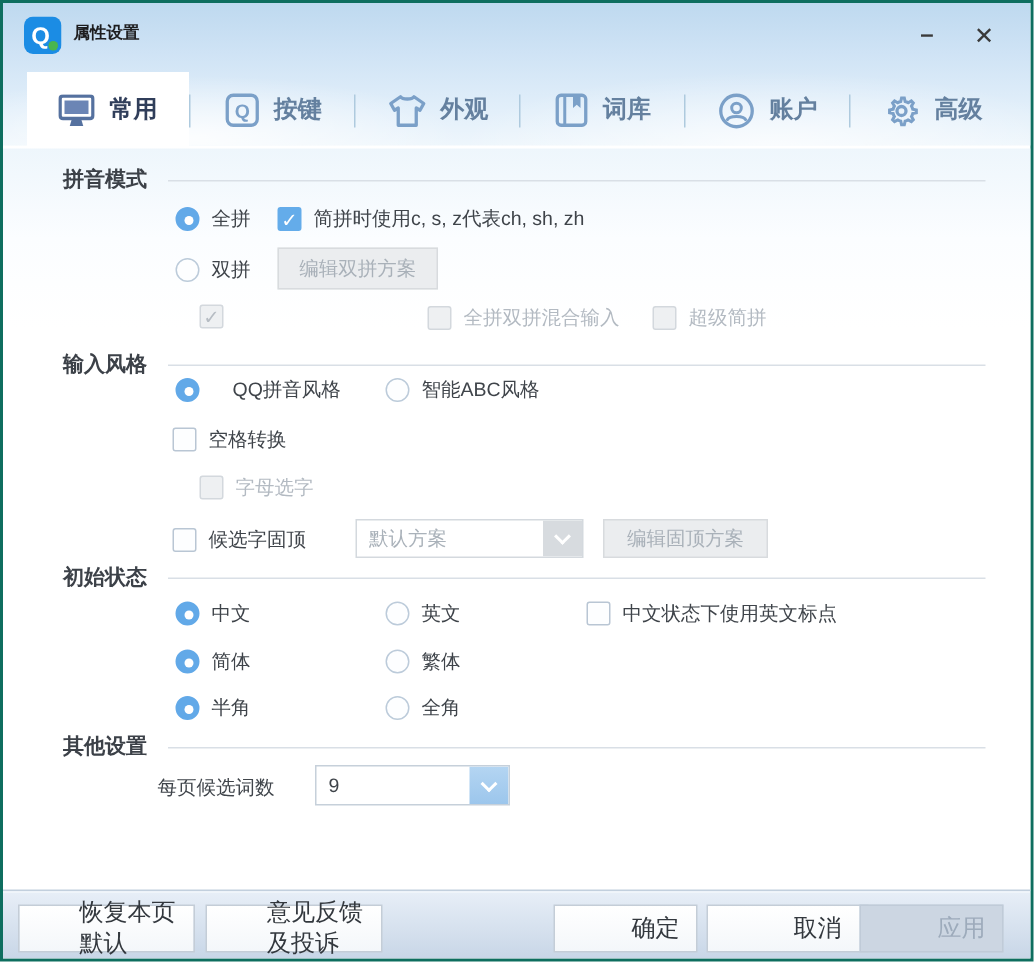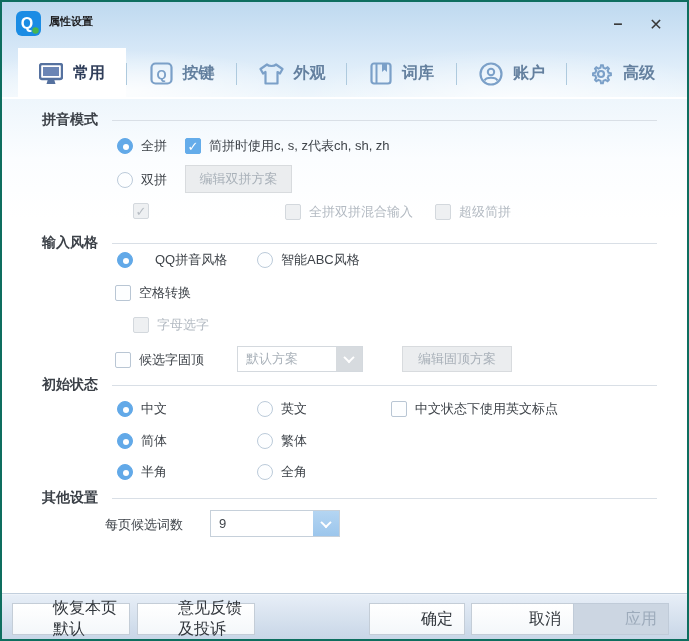--- a/index.html
+++ b/index.html
@@ -204,21 +204,21 @@
 
     <div class="abs" style="left:131px; top:217px; display:flex; align-items:center; gap:8px">
       <span class="checkbox dis"></span>
       <span class="lbl dis">字母选字</span>
     </div>
 
     <div class="abs" style="left:113px; top:252px; display:flex; align-items:center; gap:8px">
       <span class="checkbox"></span>
       <span class="lbl">候选字固顶</span>
     </div>
-    <div class="abs dropdown disabled" style="left:235px; top:247px; width:126px; height:26px">
+    <div class="abs dropdown disabled" style="left:235px; top:247px; width:152px; height:26px">
       <span class="dd-value">默认方案</span>
       <span class="dd-btn">
           <span class="chev"></span>
         </span>
     </div>
     <div class="abs btn-dis" style="left:400px; top:247px; width:110px; height:26px">编辑固顶方案</div>
 
     <div class="abs sec-title" style="left:40px; top:277px">初始状态</div>
     <div class="abs divider" style="left:110px; top:286px; width:545px"></div>
 

